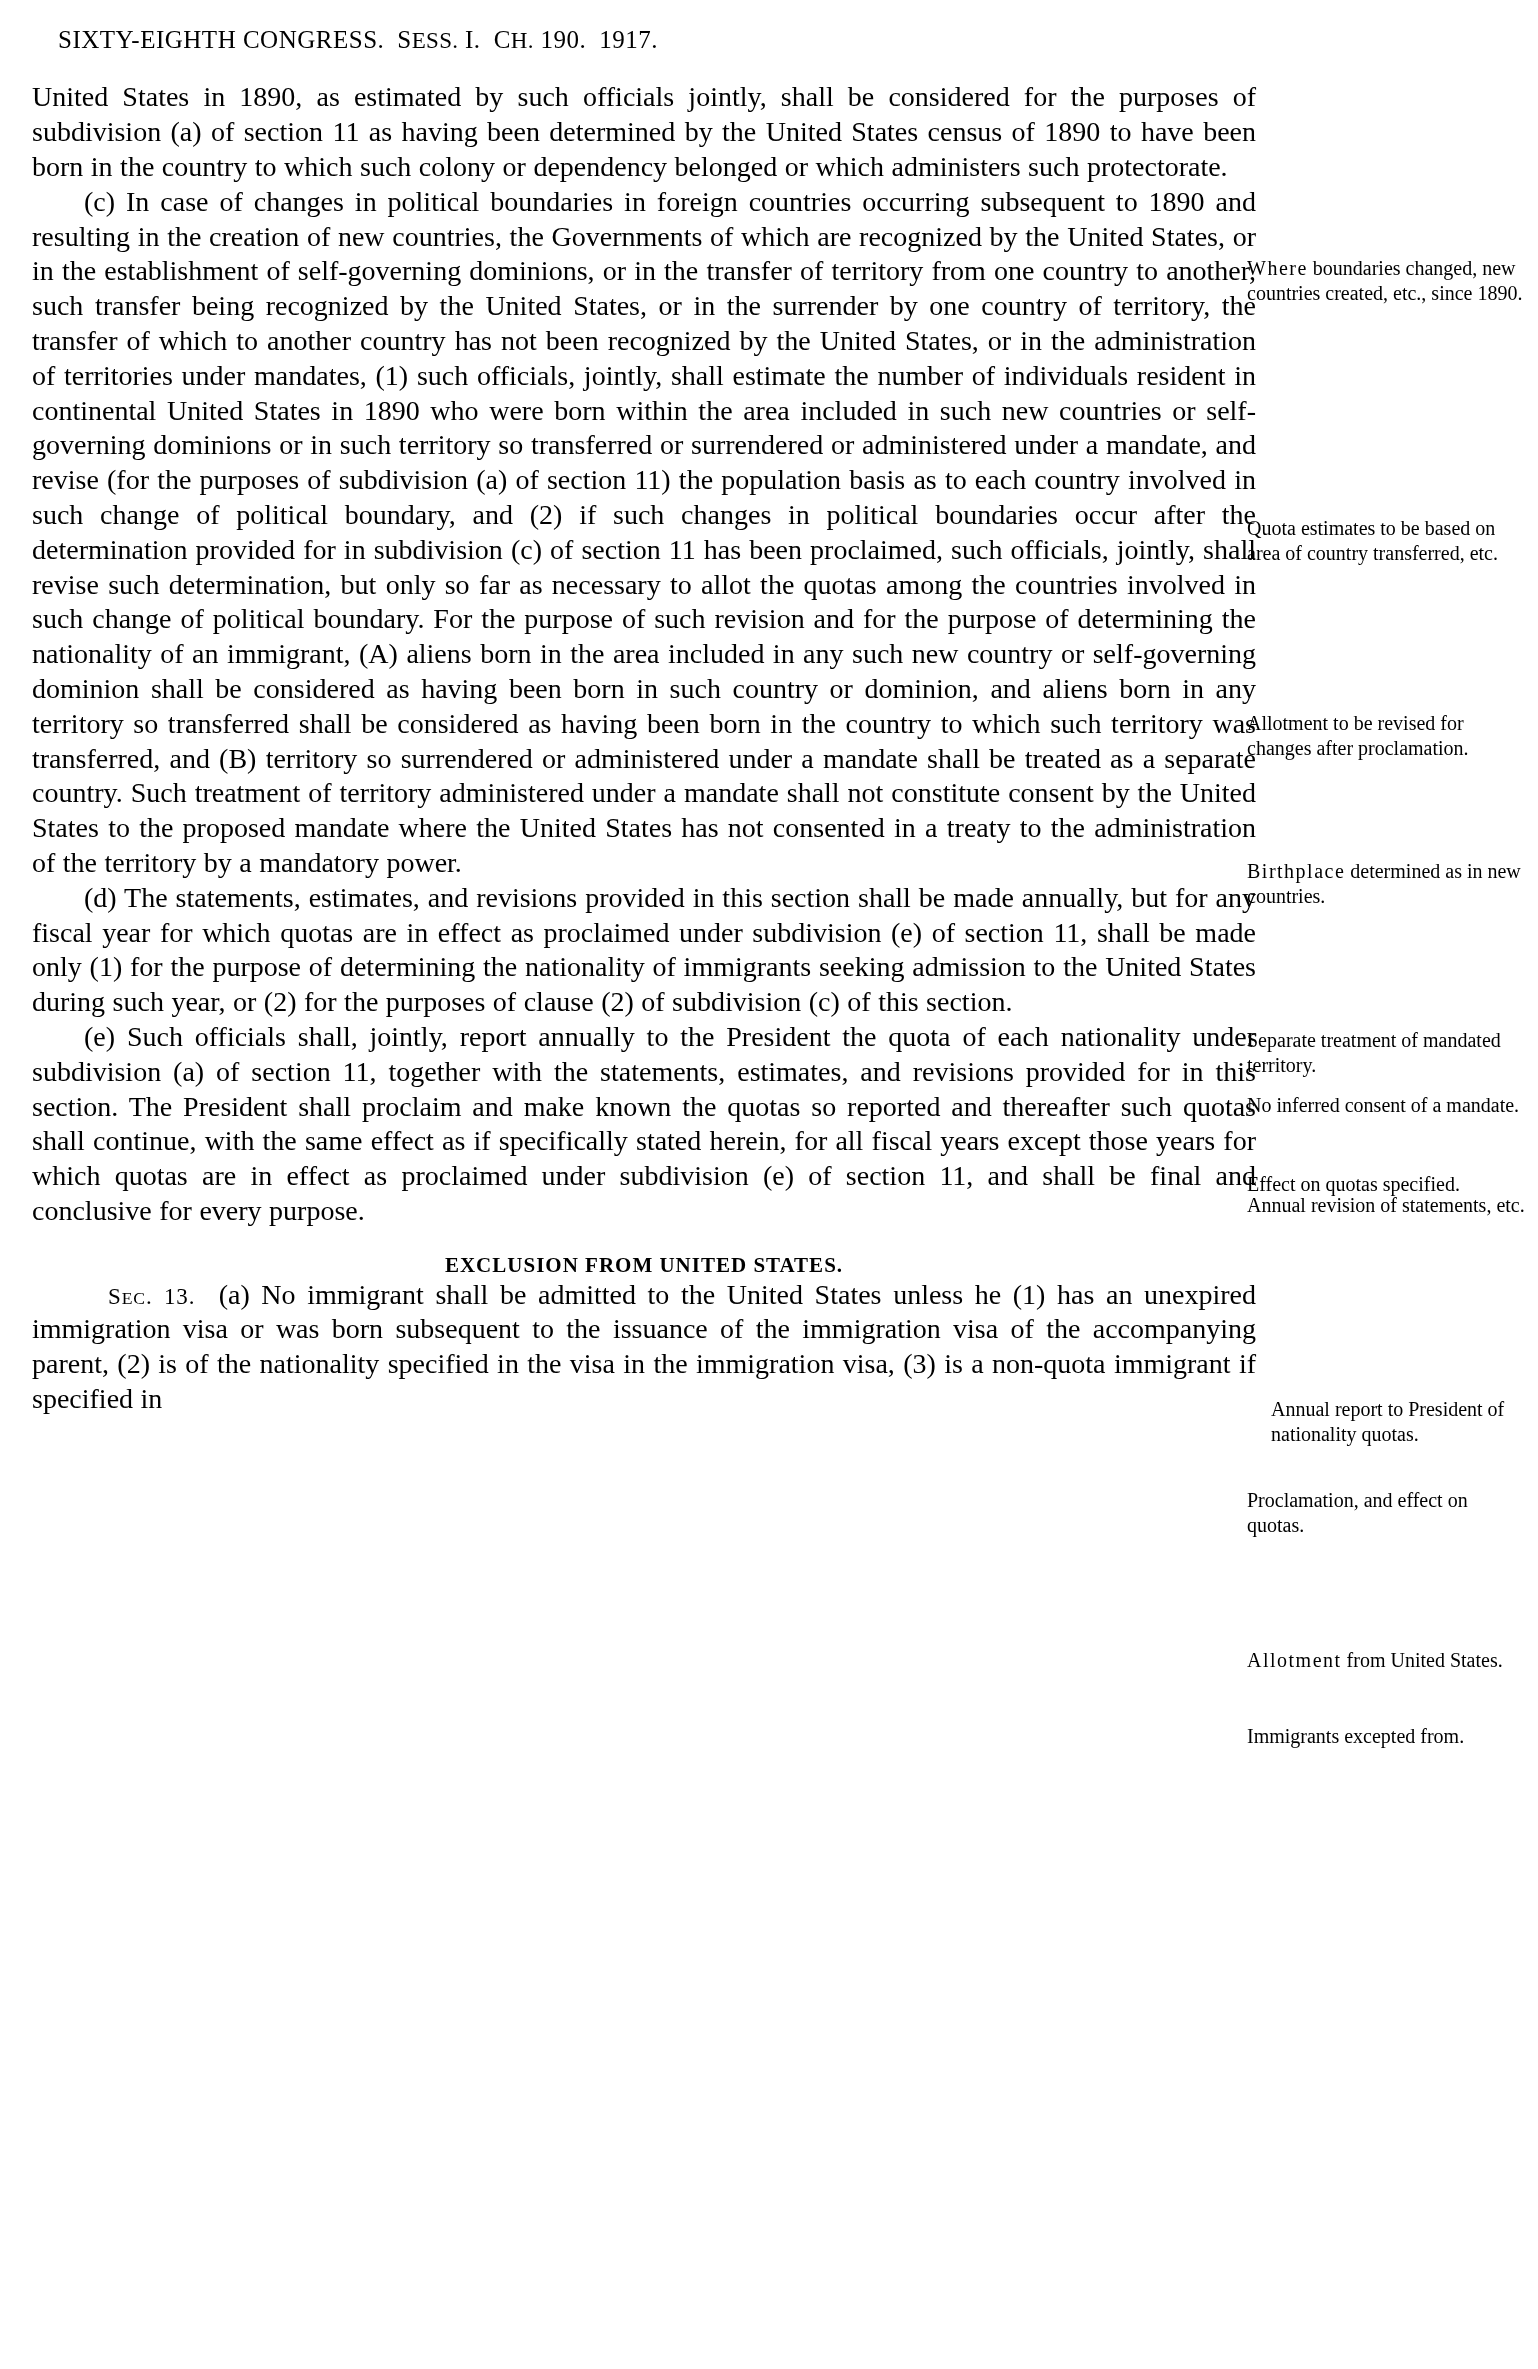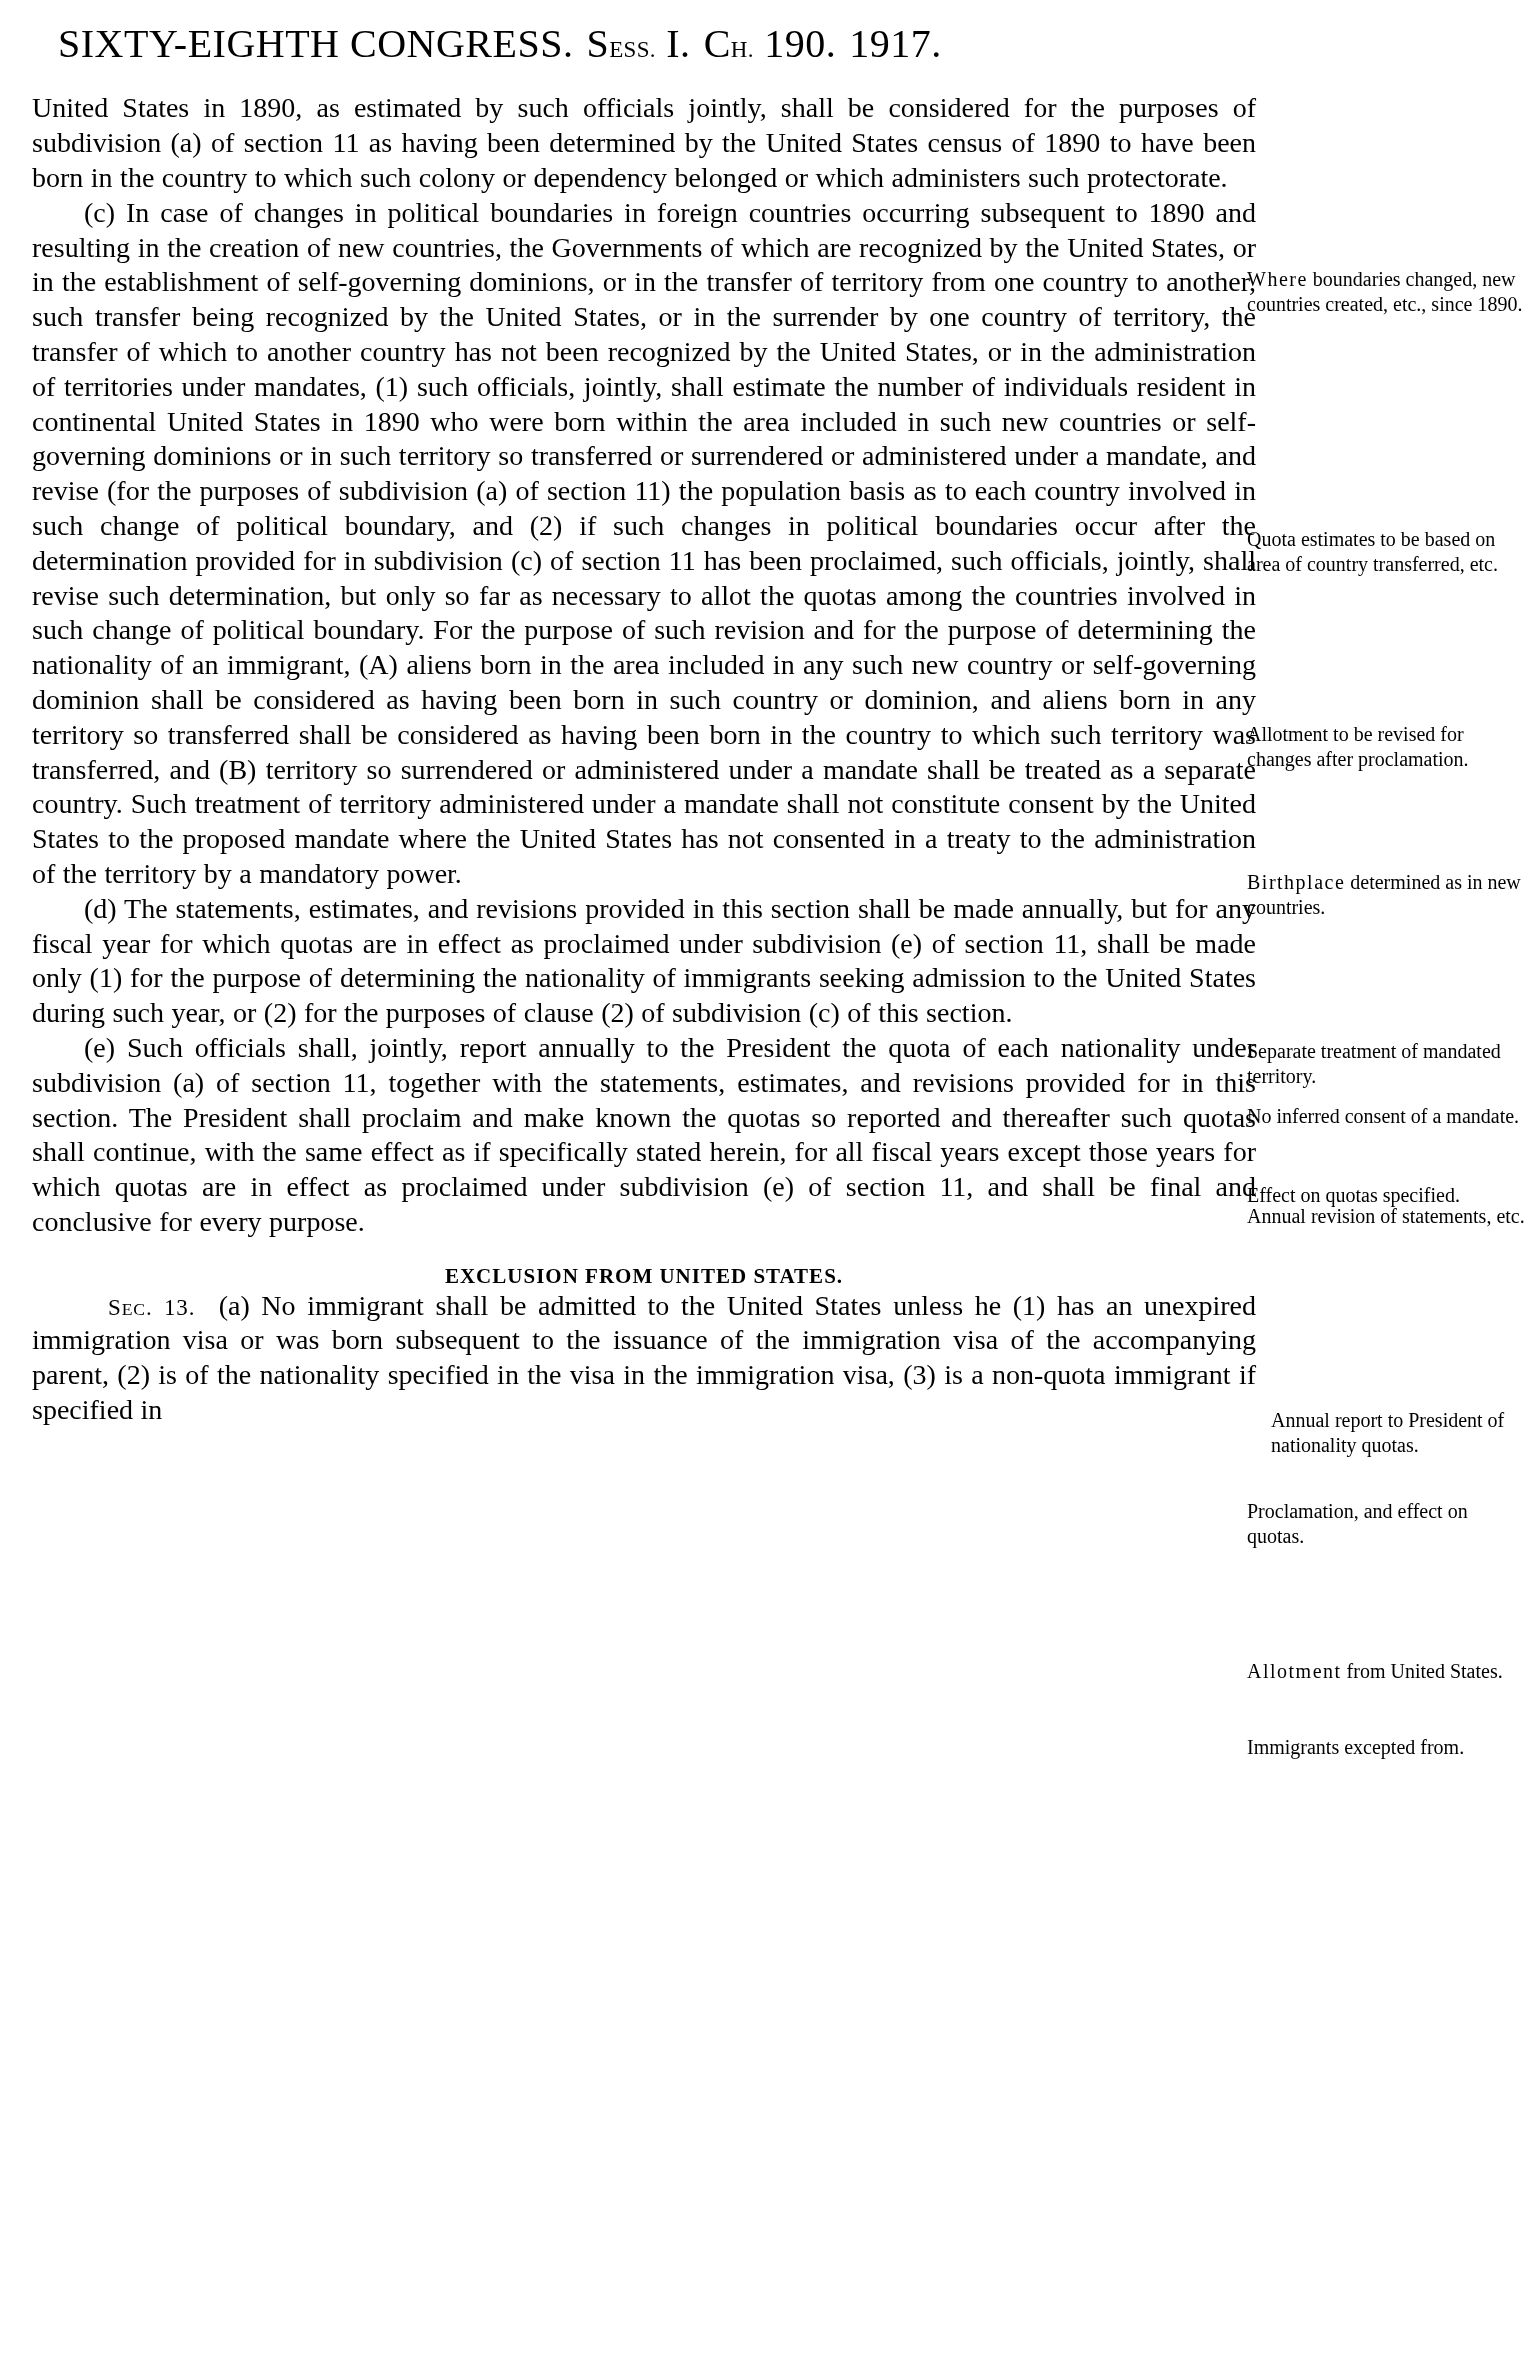--- a/index.html
+++ b/index.html
@@ -24,21 +24,21 @@
 
   
   .running-head {
     margin: 20.4px 0 0 0;
     padding-left: 58px;
     font-size: 31px;
     letter-spacing: 0.5px;
     white-space: nowrap;
   }
   .running-head .rh-main {
-    font-size: 40px;
+    font-size: 25px;
   }
   .running-head .rh-sc {
     font-size: 23px;
     letter-spacing: 0.3px;
   }
   .running-head .sp {
     display: inline-block;
     width: 13px;
   }
 

